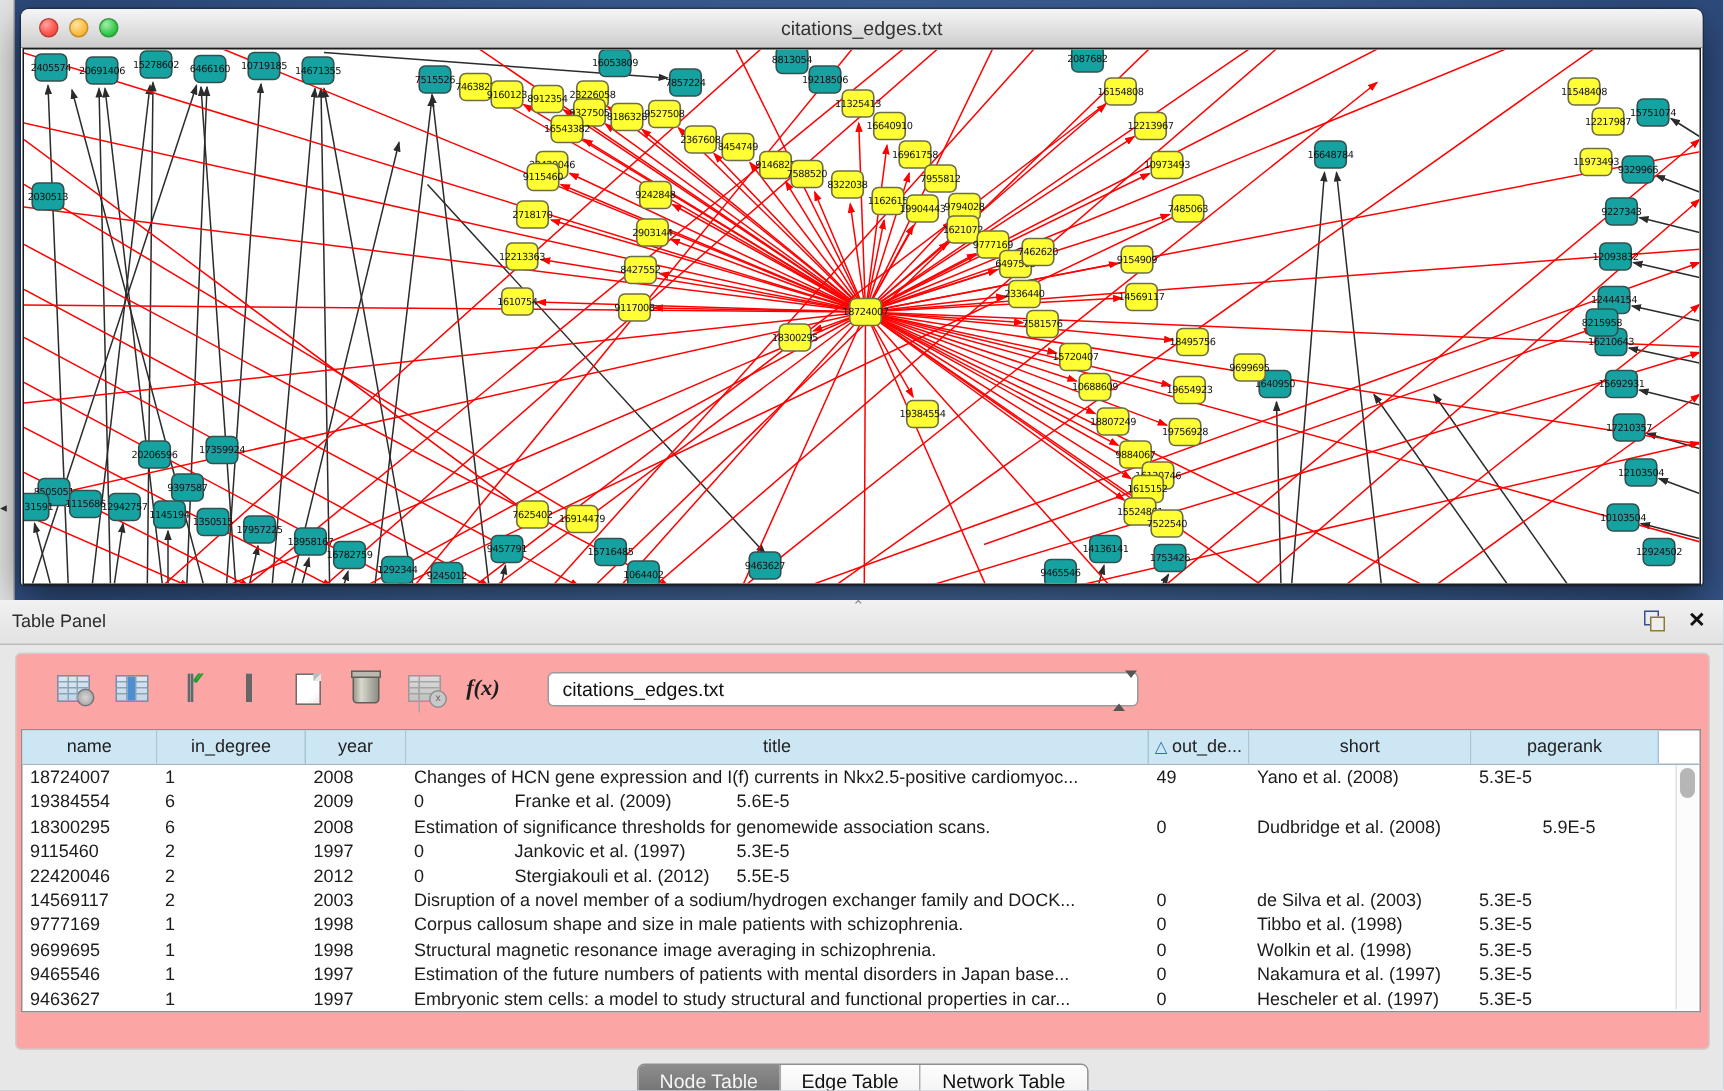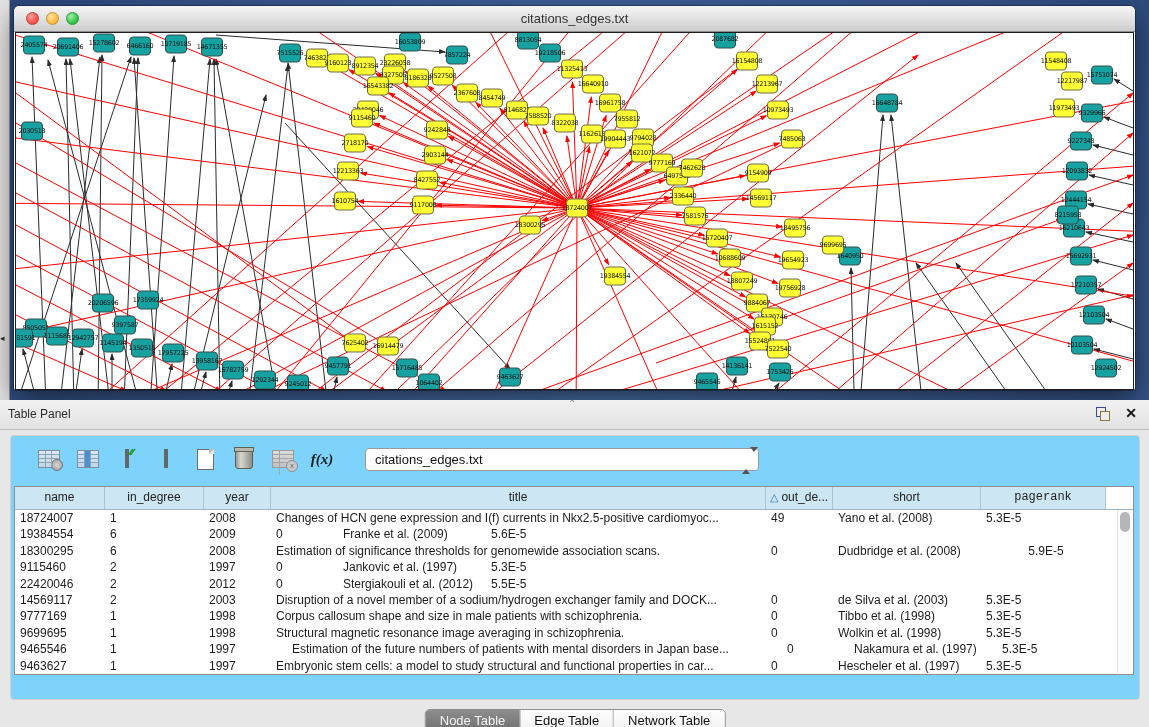--- a/index.html
+++ b/index.html
@@ -26,21 +26,21 @@
   .node-label{font-family:"DejaVu Sans",sans-serif;font-size:6.5px;fill:#101010;letter-spacing:-0.3px;}
   
   .table-panel{position:absolute;left:0;top:400px;width:1149px;height:327px;background:#e7e7e7;}
   .panel-header{position:relative;height:29px;background:linear-gradient(#f1f1f1,#e2e2e2);border-bottom:1px solid #bcbcbc;}
   .panel-title{position:absolute;left:8px;top:0;line-height:29px;font-size:12px;color:#2c2c2c;}
   .grip{position:absolute;left:568px;top:-2px;font-size:10px;color:#8a8a8a;cursor:row-resize;}
   .float-icon{position:absolute;right:38px;top:7px;width:15px;height:15px;cursor:pointer;}
   .float-icon .sq1{position:absolute;left:0;top:0;width:8px;height:8px;border:1px solid #35508c;background:transparent;}
   .float-icon .sq2{position:absolute;left:4px;top:4px;width:8px;height:8px;border:1px solid #8c7a3a;background:#eee;}
   .close-icon{position:absolute;right:12px;top:5px;font-size:14px;font-weight:bold;color:#111;cursor:pointer;}
-  .panel-body{position:absolute;left:10px;right:9px;top:35px;height:263px;background:#7dd3fc;
+  .panel-body{position:absolute;left:10px;right:9px;top:35px;height:263px;background:#fca5a5;
     border:1px solid #cfcfcf;border-radius:4px;}
   
   .toolbar{position:absolute;left:0;top:6px;height:34px;display:flex;align-items:center;padding-left:26px;gap:15px;}
   .tb-icon{width:24px;height:24px;display:flex;align-items:center;justify-content:center;cursor:pointer;}
   .fx{font-family:"Liberation Serif",serif;font-style:italic;font-weight:bold;font-size:15px;color:#1d1d1d;}
   .combo{position:relative;margin-left:16px;width:394px;height:23px;background:#fff;border:1px solid #9b9b9b;
     border-radius:4px;box-sizing:border-box;cursor:pointer;}
   .combo-text{position:absolute;left:9px;top:0;line-height:21px;font-size:13px;color:#111;}
   .combo-arrows{position:absolute;right:7px;top:3px;width:9px;height:16px;}
   .combo-arrows .up{width:0;height:0;border-left:4px solid transparent;border-right:4px solid transparent;border-bottom:5px solid #555;margin-bottom:3px;}
@@ -544,21 +544,21 @@
       </div>
 
       <div class="table-wrap">
         <div class="thead" id="thead">
             <div class="th" style="width: 90px;"><span>name</span></div>
             <div class="th" style="width: 99px;"><span>in_degree</span></div>
             <div class="th" style="width: 67px;"><span>year</span></div>
             <div class="th" style="width: 495px;"><span>title</span></div>
             <div class="th" style="width: 67px;"><span class="sort-tri">△</span><span>out_de...</span></div>
             <div class="th" style="width: 148px;"><span>short</span></div>
-            <div class="th" style="width: 125px; font-family: Liberation Mono, monospace;"><span>pagerank</span></div>
+            <div class="th" style="width: 125px;"><span>pagerank</span></div>
           </div>
         <div class="tbody" id="tbody">
             <div class="tr">
               <div class="td" style="width: 90px;">18724007</div>
               <div class="td" style="width: 99px;">1</div>
               <div class="td" style="width: 67px;">2008</div>
               <div class="td" style="width: 495px;">Changes of HCN gene expression and I(f) currents in Nkx2.5-positive cardiomyoc...</div>
               <div class="td" style="width: 67px;">49</div>
               <div class="td" style="width: 148px;">Yano et al. (2008)</div>
               <div class="td" style="width: 125px;">5.3E-5</div>
@@ -620,21 +620,21 @@
               <div class="td" style="width: 67px;">1998</div>
               <div class="td" style="width: 495px;">Structural magnetic resonance image averaging in schizophrenia.</div>
               <div class="td" style="width: 67px;">0</div>
               <div class="td" style="width: 148px;">Wolkin et al. (1998)</div>
               <div class="td" style="width: 125px;">5.3E-5</div>
             </div>
             <div class="tr">
               <div class="td" style="width: 90px;">9465546</div>
               <div class="td" style="width: 99px;">1</div>
               <div class="td" style="width: 67px;">1997</div>
-              <div class="td" style="width: 495px; margin-left: 16px;">Estimation of the future numbers of patients with mental disorders in Japan base...</div>
+              <div class="td" style="width: 495px;">Estimation of the future numbers of patients with mental disorders in Japan base...</div>
               <div class="td" style="width: 67px;">0</div>
               <div class="td" style="width: 148px;">Nakamura et al. (1997)</div>
               <div class="td" style="width: 125px;">5.3E-5</div>
             </div>
             <div class="tr">
               <div class="td" style="width: 90px;">9463627</div>
               <div class="td" style="width: 99px;">1</div>
               <div class="td" style="width: 67px;">1997</div>
               <div class="td" style="width: 495px;">Embryonic stem cells: a model to study structural and functional properties in car...</div>
               <div class="td" style="width: 67px;">0</div>

